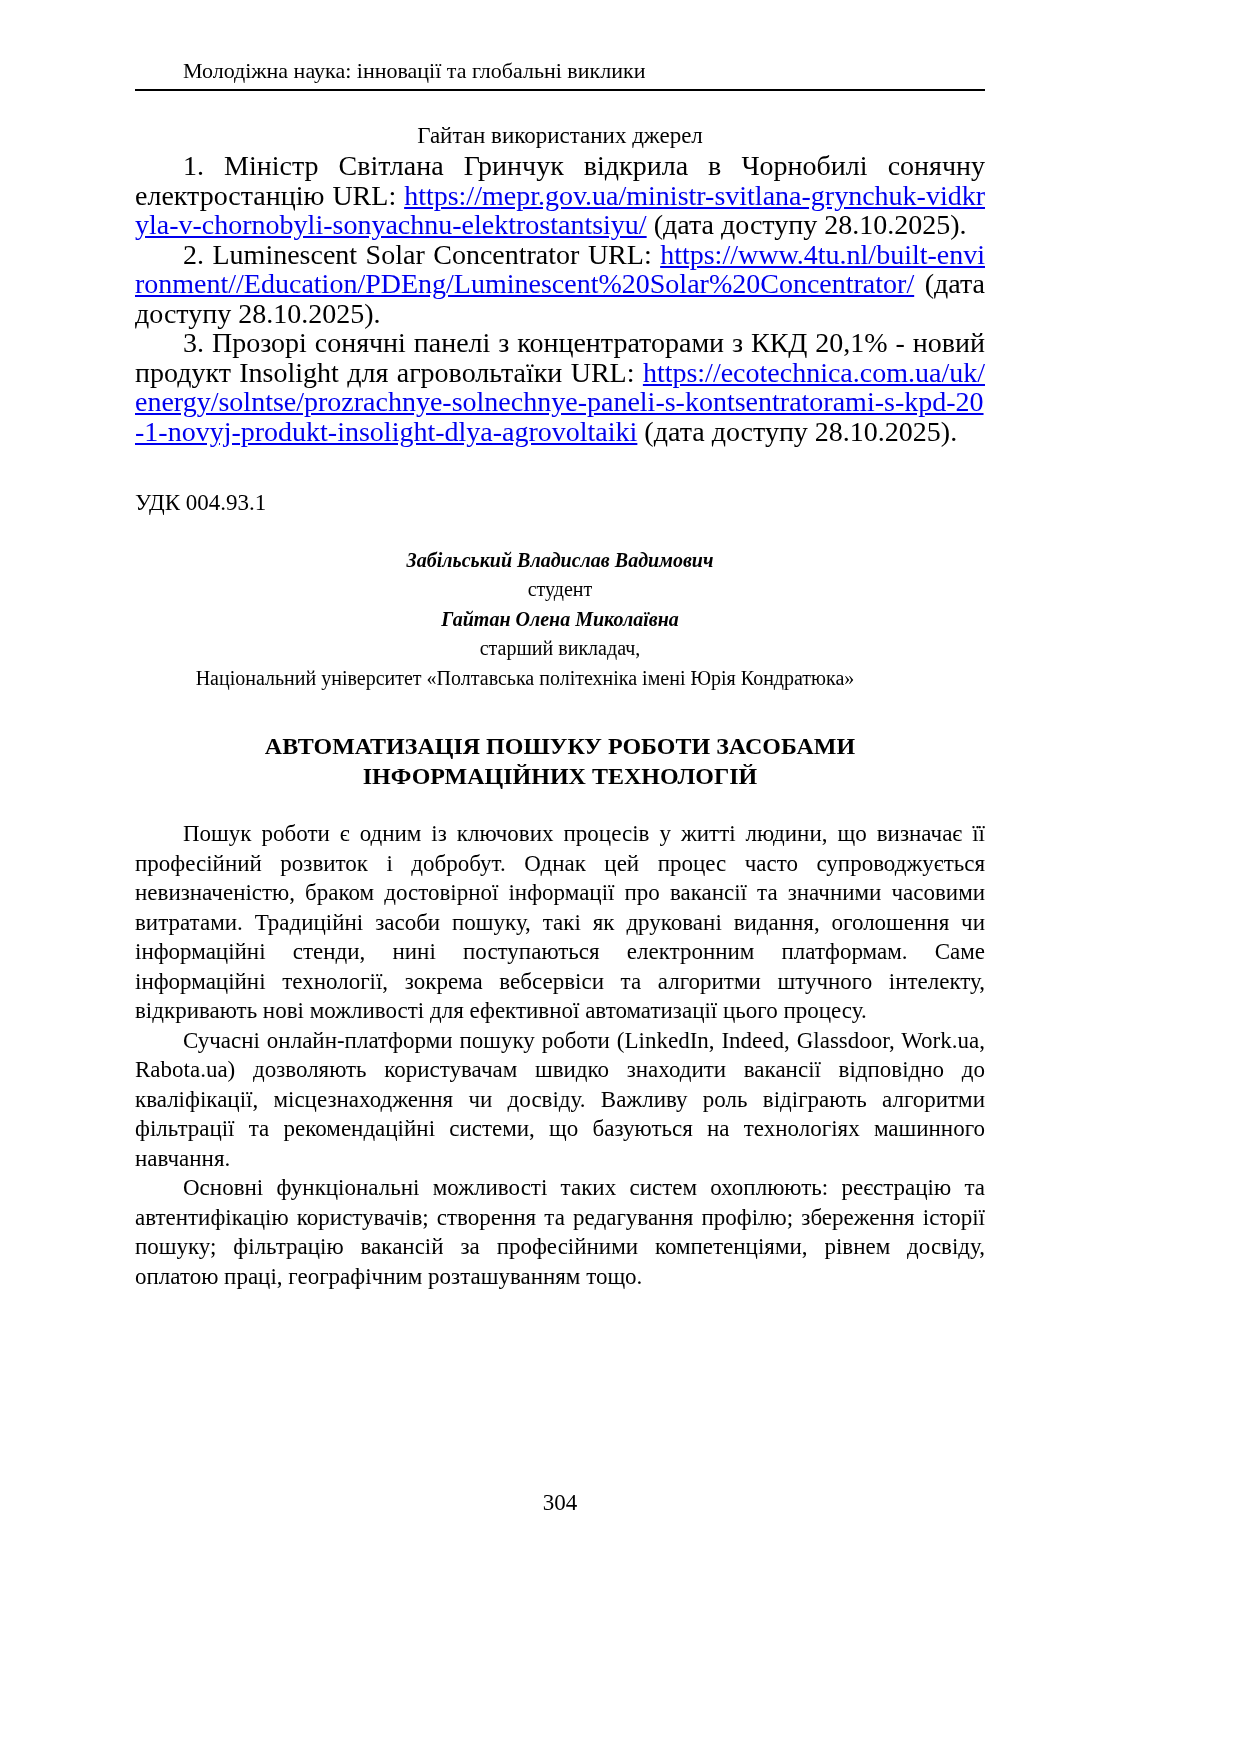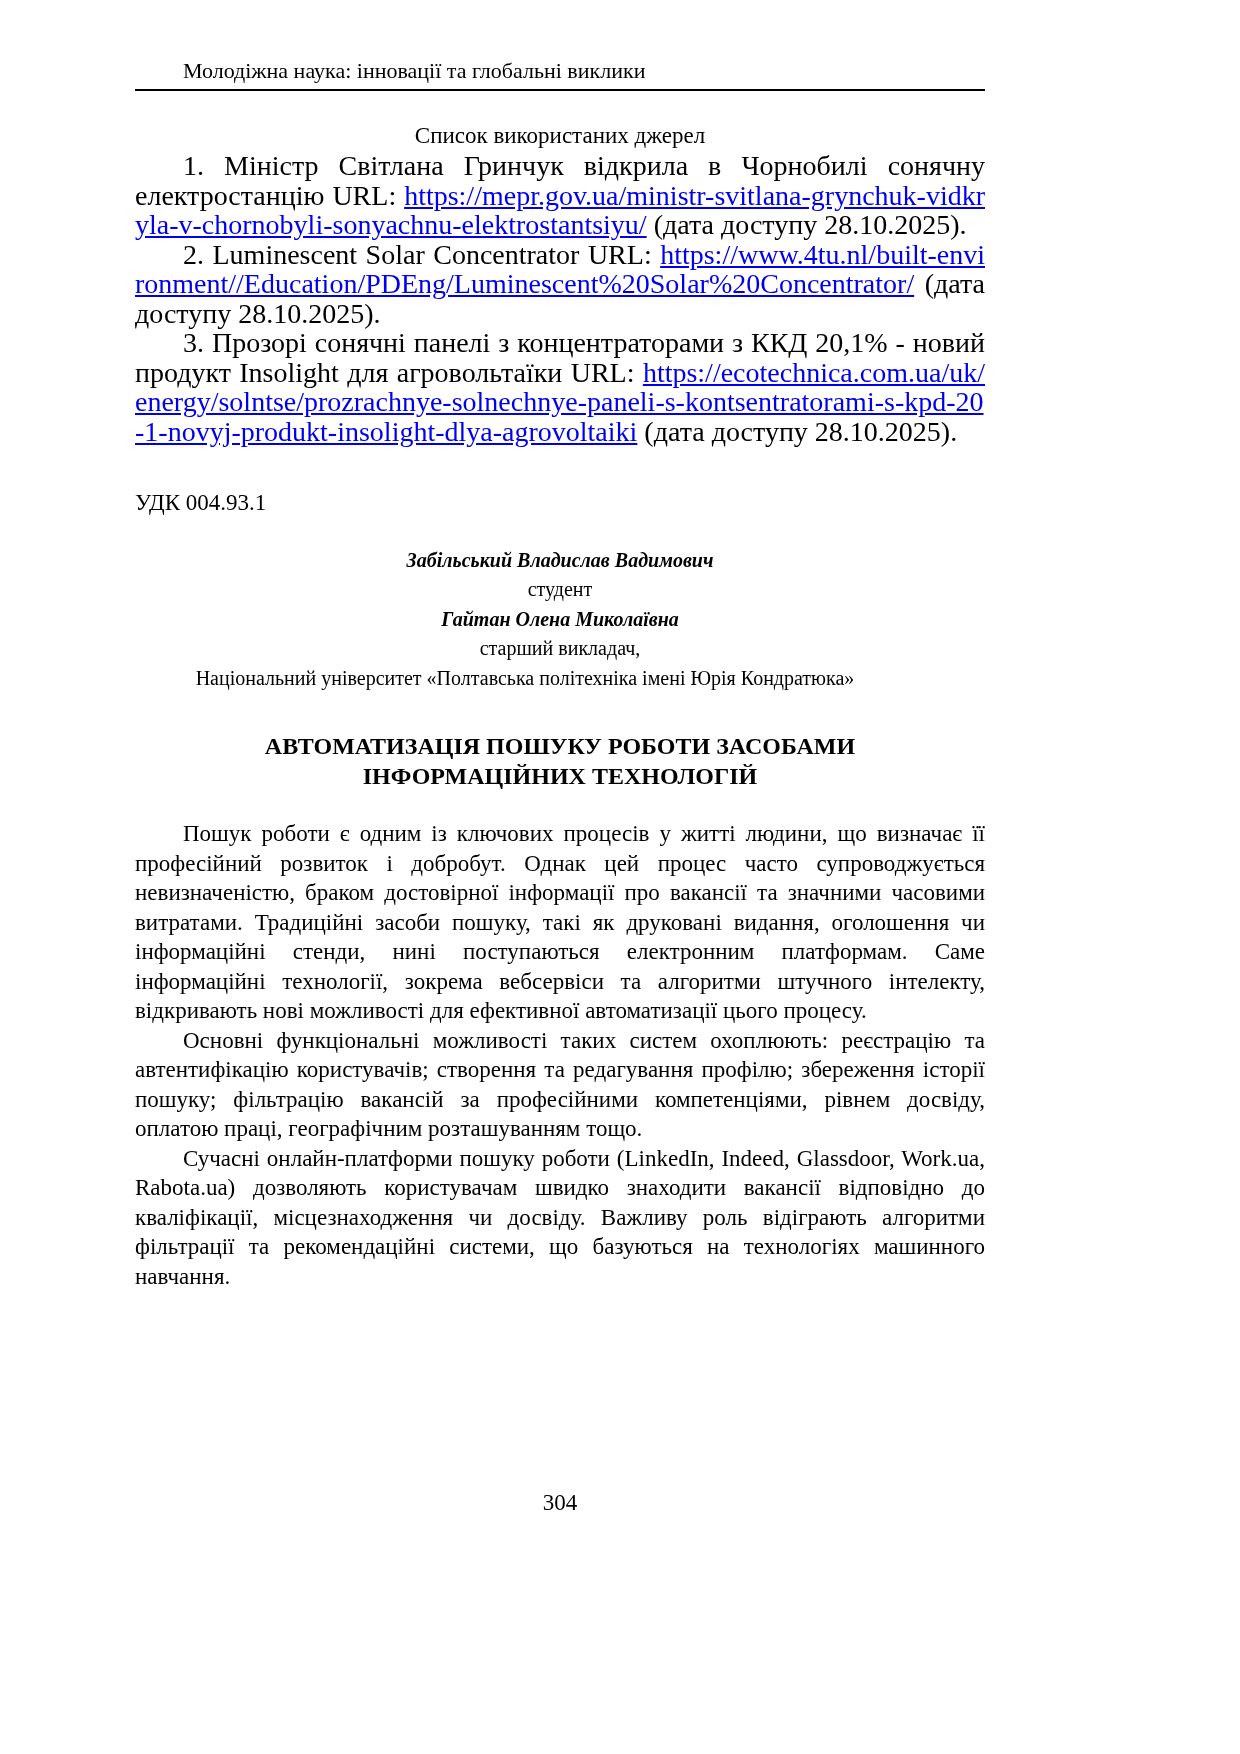--- a/index.html
+++ b/index.html
@@ -82,43 +82,43 @@
 
 <div class="page">
 
   <header>
     <div class="running-head">Молодіжна наука: інновації та глобальні виклики</div>
     <hr class="head-rule">
   </header>
 
   <main>
 
-    <h2 class="ref-heading">Список використаних джерел</h2>
+    <h2 class="ref-heading">Гайтан використаних джерел</h2>
 
     <p class="ref-item"><span>1. Міністр Світлана Гринчук відкрила в Чорнобилі сонячну електростанцію URL: </span><a href="#" class="link">https://mepr.gov.ua/ministr-svitlana-grynchuk-vidkryla-v-chornobyli-sonyachnu-elektrostantsiyu/</a><span> (дата доступу 28.10.2025).</span></p>
 
     <p class="ref-item"><span>2. Luminescent Solar Concentrator URL: </span><a href="#" class="link">https://www.4tu.nl/built-environment//Education/PDEng/Luminescent%20Solar%20Concentrator/</a><span> (дата доступу 28.10.2025).</span></p>
 
     <p class="ref-item"><span>3. Прозорі сонячні панелі з концентраторами з ККД 20,1% - новий продукт Insolight для агровольтаїки URL: </span><a href="#" class="link">https://ecotechnica.com.ua/uk/energy/solntse/prozrachnye-solnechnye-paneli-s-kontsentratorami-s-kpd-20-1-novyj-produkt-insolight-dlya-agrovoltaiki</a><span> (дата доступу 28.10.2025).</span></p>
 
     <p class="udc">УДК 004.93.1</p>
 
     <div class="authors-block">
       <p class="author-name">Забільський Владислав Вадимович</p>
       <p class="author-role">студент</p>
       <p class="author-name">Гайтан Олена Миколаївна</p>
       <p class="author-role">старший викладач,</p>
       <p class="affiliation">Національний університет «Полтавська політехніка імені Юрія Кондратюка»</p>
     </div>
 
     <h1 class="article-title">АВТОМАТИЗАЦІЯ ПОШУКУ РОБОТИ ЗАСОБАМИ ІНФОРМАЦІЙНИХ ТЕХНОЛОГІЙ</h1>
 
     <p class="body-para first">Пошук роботи є одним із ключових процесів у житті людини, що визначає її професійний розвиток і добробут. Однак цей процес часто супроводжується невизначеністю, браком достовірної інформації про вакансії та значними часовими витратами. Традиційні засоби пошуку, такі як друковані видання, оголошення чи інформаційні стенди, нині поступаються електронним платформам. Саме інформаційні технології, зокрема вебсервіси та алгоритми штучного інтелекту, відкривають нові можливості для ефективної автоматизації цього процесу.</p>
+    <p class="body-para">Сучасні онлайн-платформи пошуку роботи (LinkedIn, Indeed, Glassdoor, Work.ua, Rabota.ua) дозволяють користувачам швидко знаходити вакансії відповідно до кваліфікації, місцезнаходження чи досвіду. Важливу роль відіграють алгоритми фільтрації та рекомендаційні системи, що базуються на технологіях машинного навчання.</p>
     <p class="body-para">Основні функціональні можливості таких систем охоплюють: реєстрацію та автентифікацію користувачів; створення та редагування профілю; збереження історії пошуку; фільтрацію вакансій за професійними компетенціями, рівнем досвіду, оплатою праці, географічним розташуванням тощо.</p>
-    <p class="body-para">Сучасні онлайн-платформи пошуку роботи (LinkedIn, Indeed, Glassdoor, Work.ua, Rabota.ua) дозволяють користувачам швидко знаходити вакансії відповідно до кваліфікації, місцезнаходження чи досвіду. Важливу роль відіграють алгоритми фільтрації та рекомендаційні системи, що базуються на технологіях машинного навчання.</p>
 
   </main>
 
   <footer>
     <div class="page-number">304</div>
   </footer>
 
 </div>
 
 </body></html>

